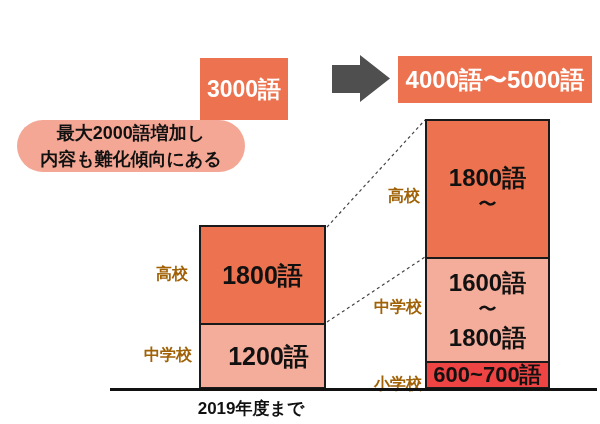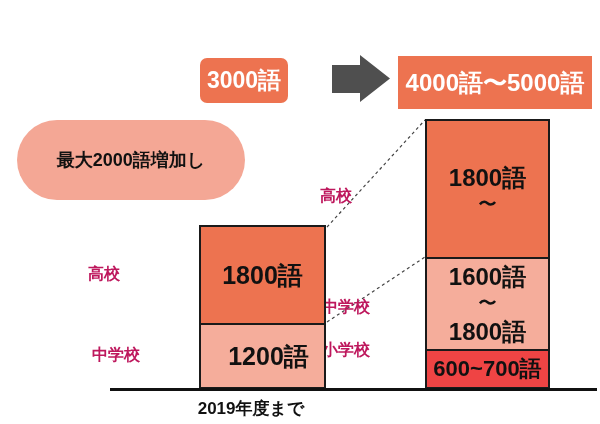--- a/index.html
+++ b/index.html
@@ -7,25 +7,25 @@
     position:relative;width:600px;height:424px;background:#ffffff;
     font-family:"Liberation Sans","DejaVu Sans",sans-serif;
     color:#1a1a1a;overflow:hidden;
   }
   .abs{position:absolute;}
   
   .total-box{
     background:#ED7350;color:#ffffff;font-weight:bold;
     display:flex;align-items:center;justify-content:center;
   }
-  .box-before{left:200px;top:58px;width:88px;height:45px;font-size:23px;border-radius:7px;}
-  .box-after{left:398px;top:56px;width:194px;height:53px;font-size:24px;}
+  .box-before{left:200px;top:58px;width:88px;height:62px;font-size:23px;}
+  .box-after{left:398px;top:56px;width:194px;height:47px;font-size:24px;}
   
   .callout{
-    left:17px;top:120px;width:228px;height:80px;background:#F4A795;
+    left:17px;top:120px;width:228px;height:52px;background:#F4A795;
     border-radius:40px;display:flex;flex-direction:column;
     align-items:center;justify-content:center;
     font-size:18px;font-weight:bold;line-height:1.45;color:#111;
   }
   
   .bar{display:flex;flex-direction:column;box-sizing:border-box;
        border:2px solid #1a1a1a;}
   .bar-before{left:199px;top:225px;width:127px;height:164px;}
   .bar-after{left:425px;top:119px;width:125px;height:270px;}
   .seg{display:flex;flex-direction:column;align-items:center;justify-content:center;
@@ -34,29 +34,29 @@
   .seg .num-big{font-size:25px;line-height:1.2;}
   .seg .tilde{font-size:18px;line-height:1.3;}
   .seg .num-small{font-size:22px;line-height:1.1;}
   .seg-divider{border-bottom:2px solid #1a1a1a;}
   .c-orange{background:#ED7350;}
   .c-salmon{background:#F5AD9B;}
   .c-yellow{background:#ef4444;}
   .sb-hs{height:98px;}
   .sb-jhs{flex:1;padding-left:12px;}
   .sa-hs{height:138px;}
-  .sa-jhs{height:92px;}
+  .sa-jhs{height:104px;}
   .sa-es{flex:1;}
   
-  .group-label{width:100px;font-size:16px;font-weight:bold;color:#be185d;}
+  .group-label{width:100px;text-align:right;font-size:16px;font-weight:bold;color:#a16207;}
   .gl-before-hs{left:88px;top:264px;}
   .gl-before-jhs{left:92px;top:345px;}
   .gl-after-hs{left:320px;top:186px;}
   .gl-after-jhs{left:322px;top:297px;}
-  .gl-after-es{left:322px;top:340px;}
+  .gl-after-es{left:322px;top:374px;}
   
   .axis-line{left:110px;top:388px;width:487px;height:3px;background:#111;}
   .axis-label{width:200px;text-align:center;font-size:17px;font-weight:bold;color:#111;top:397px;}
   .al-before{left:151px;}
   .al-after{left:355px;}
   .connector-svg{left:0;top:0;pointer-events:none;}
 </style>
 </head>
 <body>
 
@@ -73,20 +73,21 @@
     <line x1="327" y1="227" x2="425" y2="120" stroke="#444" stroke-width="1.2" stroke-dasharray="3,3"></line>
     <line x1="327" y1="322" x2="425" y2="257" stroke="#444" stroke-width="1.2" stroke-dasharray="3,3"></line>
   </svg>
 
   <div class="abs total-box box-after">
     <span>4000語〜5000語</span>
   </div>
 
   <div class="abs callout">
     <span>最大2000語増加し</span>
+    <span>内容も難化傾向にある</span>
   </div>
 
   <div class="abs group-label gl-before-hs">高校</div>
   <div class="abs group-label gl-before-jhs">中学校</div>
 
   <div class="abs group-label gl-after-hs">高校</div>
   <div class="abs group-label gl-after-jhs">中学校</div>
   <div class="abs group-label gl-after-es">小学校</div>
 
   <div class="abs bar bar-before">

